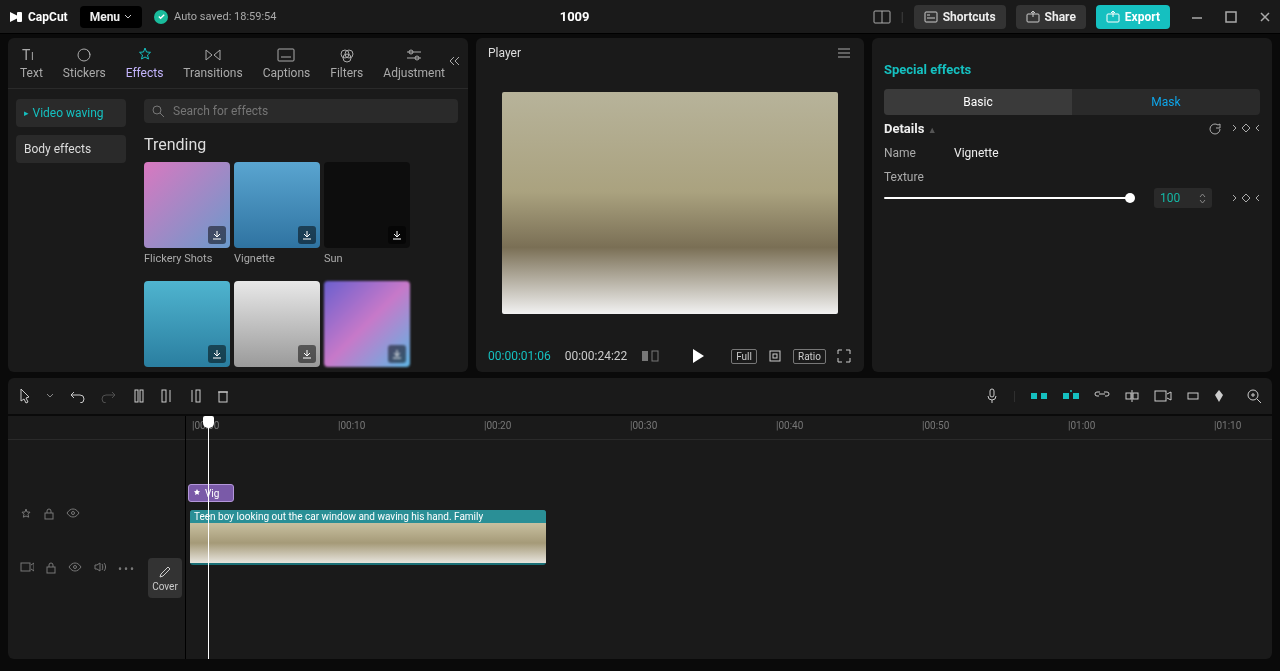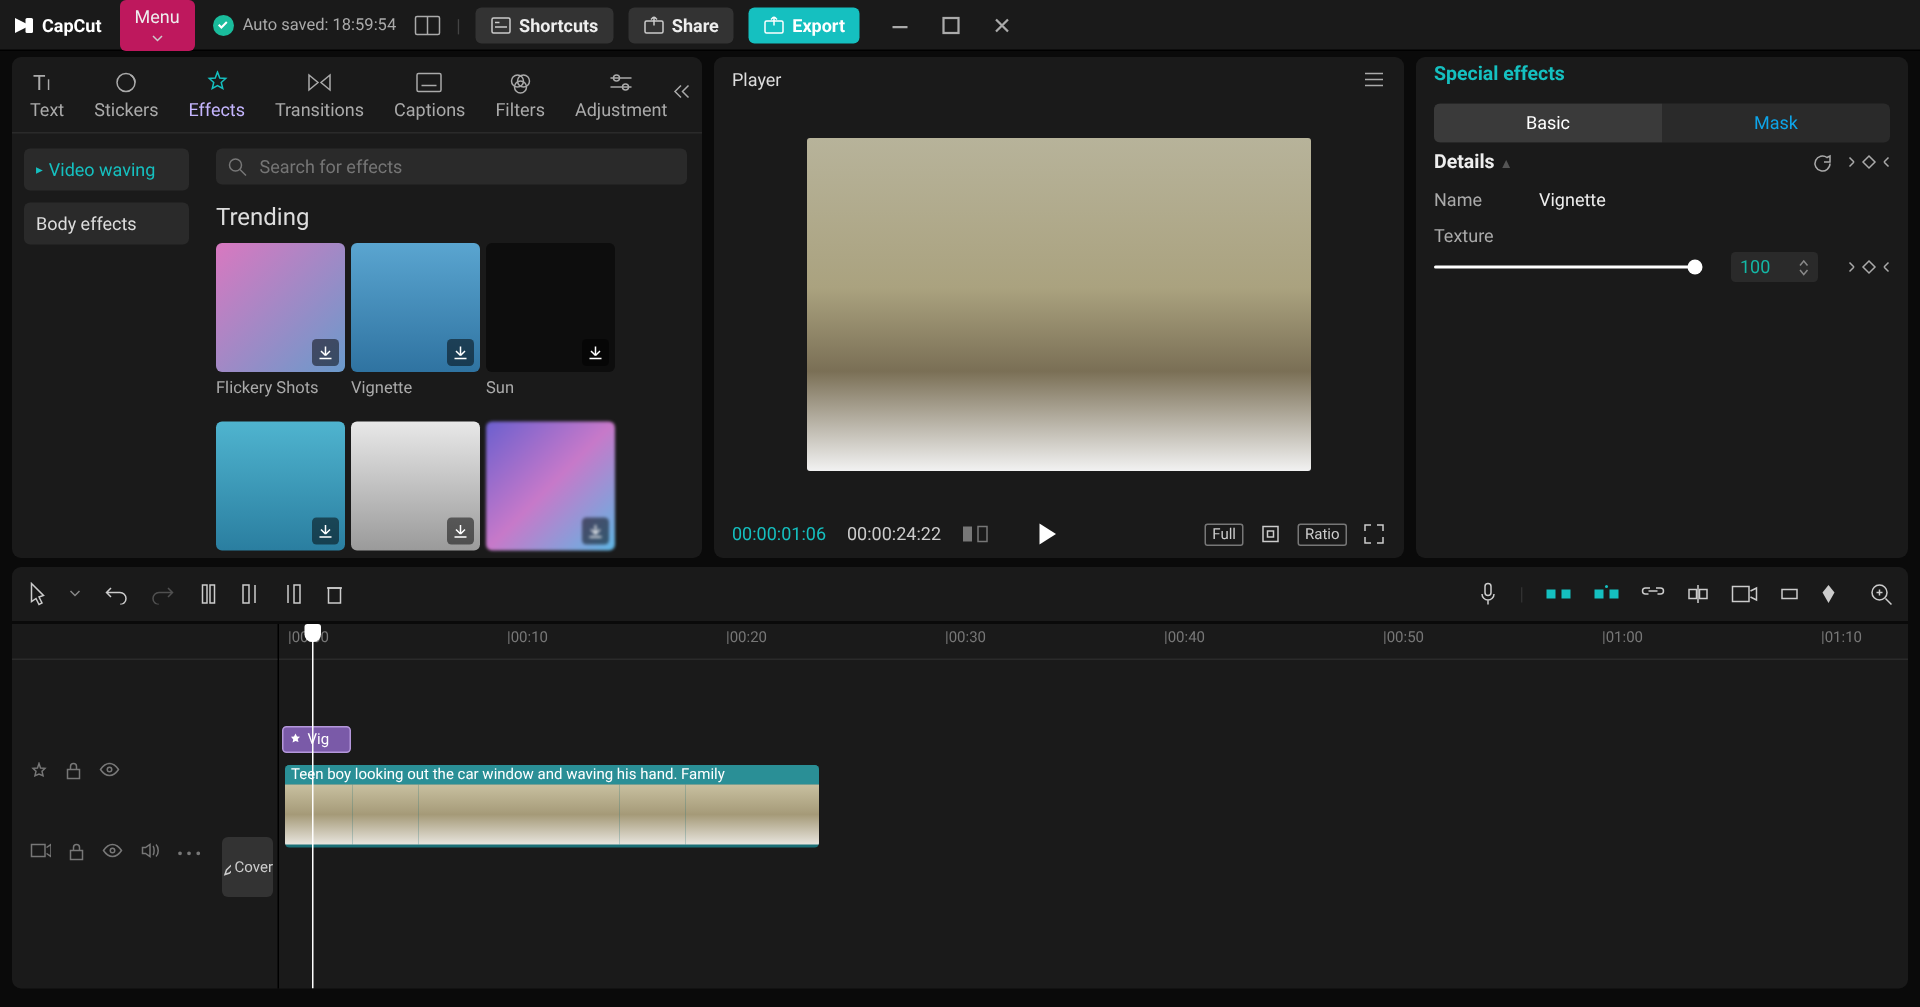--- a/index.html
+++ b/index.html
@@ -2,35 +2,35 @@
 <html><head>
 <meta charset="utf-8">
 <style>
 * { margin:0; padding:0; box-sizing:border-box; font-family: -apple-system, "Segoe UI", Roboto, Arial, sans-serif; }
 body { background:#0a0a0a; color:#ccc; width:1280px; height:671px; overflow:hidden; font-size:12px; }
 svg { display:block; }
 
 
 .titlebar { height:34px; background:#1a1a1a; display:flex; align-items:center; padding:0 8px; gap:12px; border-bottom:1px solid #000;}
 .logo { display:flex; align-items:center; gap:4px; font-weight:bold; color:#fff; font-size:12px;}
-.menu-btn { background:#be185d; border-radius:4px; padding:4px 10px; color:#eee; display:flex; align-items:center; gap:4px; font-weight:normal;flex-direction:column;}
+.menu-btn { background:#000000; border-radius:4px; padding:4px 10px; color:#eee; display:flex; align-items:center; gap:4px; font-weight:bold;}
 .auto-saved { display:flex; align-items:center; gap:6px; color:#aaa; font-size:11px;}
 .auto-saved .dot{ width:14px;height:14px;border-radius:50%;background:#1abc9c;display:flex;align-items:center;justify-content:center;}
 .tb-center { flex:1; text-align:center; color:#fff; font-weight:bold; font-size:13px;}
 .tb-right { display:flex; align-items:center; gap:10px;}
 .tb-btn { background:#333; border-radius:4px; padding:5px 10px; color:#eee; display:flex; align-items:center; gap:5px; font-weight:bold; font-size:12px;}
 .tb-btn.export{ background:#15c0c0; color:#fff;}
 .win-btn{ width:14px; height:14px; color:#aaa; margin-left:10px;}
 
 
 .main { display:flex; height:342px; padding:4px 8px; gap:8px;}
 .panel { background:#1a1a1a; border-radius:6px; }
 .panel.left{ width:460px; display:flex; flex-direction:column;}
 .panel.center{ flex:1; display:flex; flex-direction:column; padding:6px 10px;}
-.panel.right{ width:328px; display:flex; flex-direction:column; padding:4px 12px;}
+.panel.right{ width:400px; display:flex; flex-direction:column; padding:24px 12px;}
 
 
 .tabs { display:flex; align-items:center; padding:6px 4px 0 4px; gap:4px; border-bottom:1px solid #2a2a2a; position:relative;}
 .tab { flex:0 0 auto; display:flex; flex-direction:column; align-items:center; color:#aaa; padding:2px 8px 8px; font-size:12px; gap:2px;}
 .tab.active{ color:#c4b5fd;}
 .tab .ticon{ height:18px; display:flex; align-items:center; justify-content:center;}
 .collapse{ position:absolute; right:6px; top:16px; color:#aaa;}
 
 
 .left-body{ display:flex; flex:1; overflow:hidden;}
@@ -79,21 +79,21 @@
 .tl-toolbar{ height:36px; background:#1a1a1a; margin:2px 8px; border-radius:6px 6px 0 0; display:flex; align-items:center; padding:0 10px; gap:16px;}
 .tl-toolbar .grp{ display:flex; gap:14px; align-items:center;}
 .tl-toolbar .right{ margin-left:auto; display:flex; gap:14px; align-items:center;}
 
 
 .timeline{ background:#1a1a1a; margin:0 8px 8px; border-radius:0 0 6px 6px; height:243px; display:flex;}
 .tl-left{ width:178px; border-right:1px solid #000; display:flex; flex-direction:column;}
 .tl-left .spacer{ height:24px; border-bottom:1px solid #2a2a2a;}
 .tl-left .track-ctrls{ flex:1; position:relative;}
 .track-ctrls .row-icons{ position:absolute; left:12px; display:flex; gap:12px; color:#777;}
-.cover-btn{ position:absolute; left:140px; top:118px; width:34px; height:40px; background:#333; border-radius:4px; display:flex; flex-direction:row; align-items:center; justify-content:center; color:#ccc; font-size:10px; gap:2px;}
+.cover-btn{ position:absolute; left:140px; top:118px; width:34px; height:40px; background:#333; border-radius:4px; display:flex; flex-direction:column; align-items:center; justify-content:center; color:#ccc; font-size:10px; gap:2px;}
 
 .tl-right{ flex:1; position:relative; overflow:hidden;}
 .ruler{ height:24px; border-bottom:1px solid #2a2a2a; position:relative; color:#777; font-size:10px;}
 .ruler .tick{ position:absolute; top:4px;}
 .playhead{ position:absolute; top:0; bottom:0; width:1px; background:#fff; left:22px;}
 .playhead::before{ content:''; position:absolute; top:0; left:-5px; width:11px; height:12px; background:#fff; border-radius:2px 2px 5px 5px;}
 
 .fx-clip{ position:absolute; left:2px; top:68px; width:46px; height:18px; background:#7a5aa8; border-radius:3px; border:1px solid #b497db; display:flex; align-items:center; gap:3px; padding:0 3px; color:#fff; font-size:10px; overflow:hidden;}
 .vid-clip{ position:absolute; left:4px; top:94px; width:356px; height:55px; background:#1a6f76; border-radius:3px; overflow:hidden;}
 .vid-clip .title{ background:#2a8f96; color:#fff; font-size:10px; padding:1px 4px; white-space:nowrap; overflow:hidden;}
@@ -120,20 +120,21 @@
       </svg>
   </div>
   <div class="auto-saved">
     <span class="dot">
         <svg width="9" height="9" viewBox="0 0 10 10">
           <path d="M2 5l2 2 4-4" stroke="#fff" stroke-width="1.5" fill="none"></path>
         </svg>
       </span>
     <span>Auto saved: 18:59:54</span>
   </div>
+  <div class="tb-center">1009</div>
   <div class="tb-right">
     <span class="ico">
         <svg width="18" height="14" viewBox="0 0 18 14">
           <rect x="1" y="1" width="16" height="12" rx="1" fill="none" stroke="#aaa"></rect>
           <line x1="9" y1="1" x2="9" y2="13" stroke="#aaa"></line>
         </svg>
       </span>
     <span style="color:#444">|</span>
     <div class="tb-btn">
       <svg width="14" height="12" viewBox="0 0 14 12">

